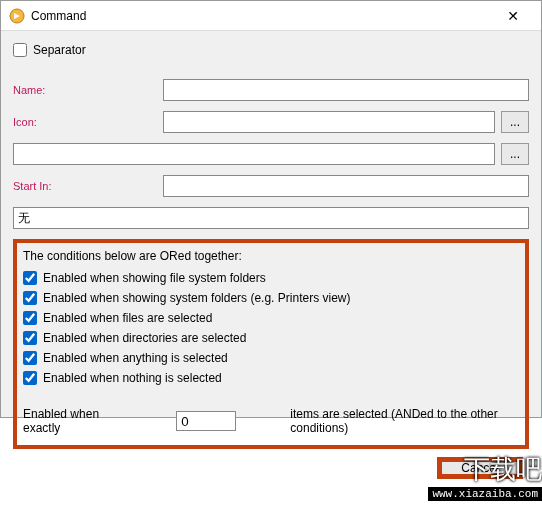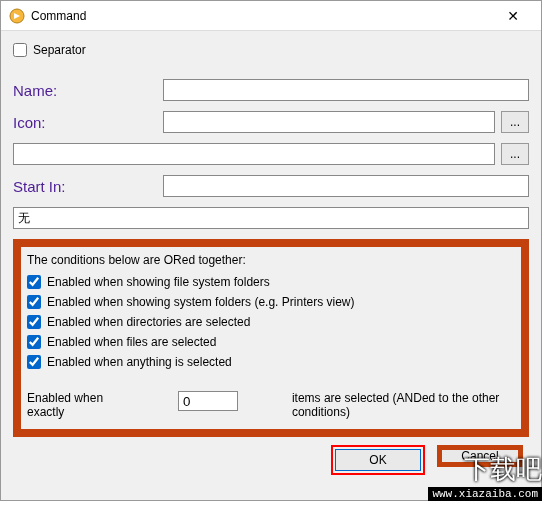--- a/index.html
+++ b/index.html
@@ -6,54 +6,54 @@
   body {
     margin: 0;
     font-family: "Segoe UI", Tahoma, sans-serif;
     font-size: 12px;
     background: #fff;
     width: 542px;
     height: 505px;
     overflow: hidden;
     position: relative;
   }
-  .window { border: 1px solid #999; width: 542px; height: 501px; background: #f0f0f0; }
+  .window { border: 1px solid #999; width: 542px; height: 418px; background: #f0f0f0; }
   .titlebar {
     height: 30px;
     background: #fff;
     display: flex;
     align-items: center;
     padding: 0 8px;
     border-bottom: 1px solid #ddd;
   }
   .titlebar .appicon { width: 16px; height: 16px; margin-right: 6px; display:flex; align-items:center; justify-content:center; }
   .titlebar .title { flex: 1; font-size: 12px; }
   .titlebar .close { width: 40px; text-align: center; font-size: 14px; font-family: Arial; cursor: default; }
   .content { padding: 12px 12px 6px 12px; }
   .sep-row { display:flex; align-items:center; margin-bottom: 22px; }
   .sep-row input[type=checkbox] { width:14px; height:14px; margin:0 6px 0 0; }
   .form-row { display:flex; align-items:center; margin-bottom: 10px; }
-  .form-row .lbl { width: 150px; font-size: 15px; color:#4c1d95; }
+  .form-row .lbl { width: 150px; font-size: 11px; color:#be185d; }
   .form-row input[type=text] {
     flex:1; height:22px; border:1px solid #888; background:#fff; padding:0 4px; font-size:12px;
   }
   .form-row .browse {
     width:28px; height:22px; margin-left:6px; border:1px solid #999; background:#e9e9e9;
     display:flex; align-items:center; justify-content:center; font-size:12px; cursor:default;
   }
   .hotkey-row select, .hotkey-row .hkbox {
     flex:1; height:22px; border:1px solid #888; background:#fff; padding:0 4px; font-size:12px;
   }
   .redbox {
-    border:8px solid #c2410c; margin: 4px 0 0 0; padding: 6px 6px 10px 6px;
+    border:4px solid #c2410c; margin: 4px 0 0 0; padding: 6px 6px 10px 6px;
   }
   .cond-title { margin-bottom:8px; }
   .chk-row { display:flex; align-items:center; margin: 6px 0; }
   .chk-row input[type=checkbox] { width:14px; height:14px; margin:0 6px 0 0; accent-color:#0066cc; }
-  .exact-row { display:flex; margin-top:22px;gap:44px; }
+  .exact-row { display:flex; align-items:center; margin-top:22px;gap:44px; }
   .exact-row .numbox { width:60px; height:20px; border:1px solid #888; text-align:left; padding:0 4px; margin:0 10px; }
   .btn-row { display:flex; justify-content:flex-end; gap:12px; margin-top:8px; padding-right:6px; }
   .btn {
     width:86px; height:22px; border:5px solid #c2410c; background:#e9e9e9;
     display:flex; align-items:center; justify-content:center; font-size:12px; cursor:default;
   }
   .btn.ok { border:1px solid #0066cc; }
   .ok-highlight { border:2px solid #ff0000; padding:2px; display:inline-flex; }
   .watermark {
     position:absolute; right:0; bottom:4px; width:130px; height:56px;
@@ -117,42 +117,43 @@
       <div class="chk-row">
           <input type="checkbox" checked="" style="">
           <span>Enabled when showing file system folders</span>
         </div>
       <div class="chk-row">
           <input type="checkbox" checked="" style="">
           <span>Enabled when showing system folders (e.g. Printers view)</span>
         </div>
       <div class="chk-row">
           <input type="checkbox" checked="" style="">
+          <span>Enabled when files are selected</span>
+        </div>
+      <div class="chk-row">
+          <input type="checkbox" checked="" style="">
           <span>Enabled when directories are selected</span>
         </div>
       <div class="chk-row">
           <input type="checkbox" checked="" style="">
-          <span>Enabled when files are selected</span>
+          <span>Enabled when anything is selected</span>
         </div>
       <div class="chk-row">
           <input type="checkbox" checked="" style="">
-          <span>Enabled when anything is selected</span>
+          <span>Enabled when nothing is selected</span>
         </div>
 
       <div class="exact-row">
         <span>Enabled when exactly</span>
         <input type="text" class="numbox" value="0" style="">
         <span>items are selected (ANDed to the other conditions)</span>
       </div>
     </div>
 
     <div class="btn-row">
-      <span class="ok-highlight">
-        <div class="btn ok">OK</div>
-      </span>
       <div class="btn">Cancel</div>
     </div>
 
   </div>
 </div>
 
 <div class="watermark">
   <div class="big">下载吧</div>
   <div class="url">www.xiazaiba.com</div>
 </div>

